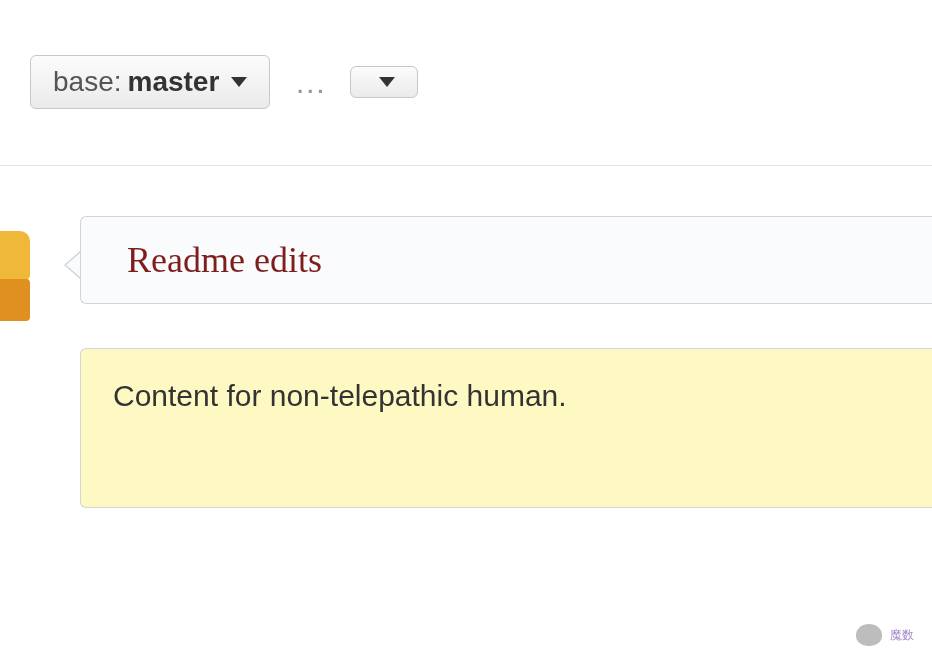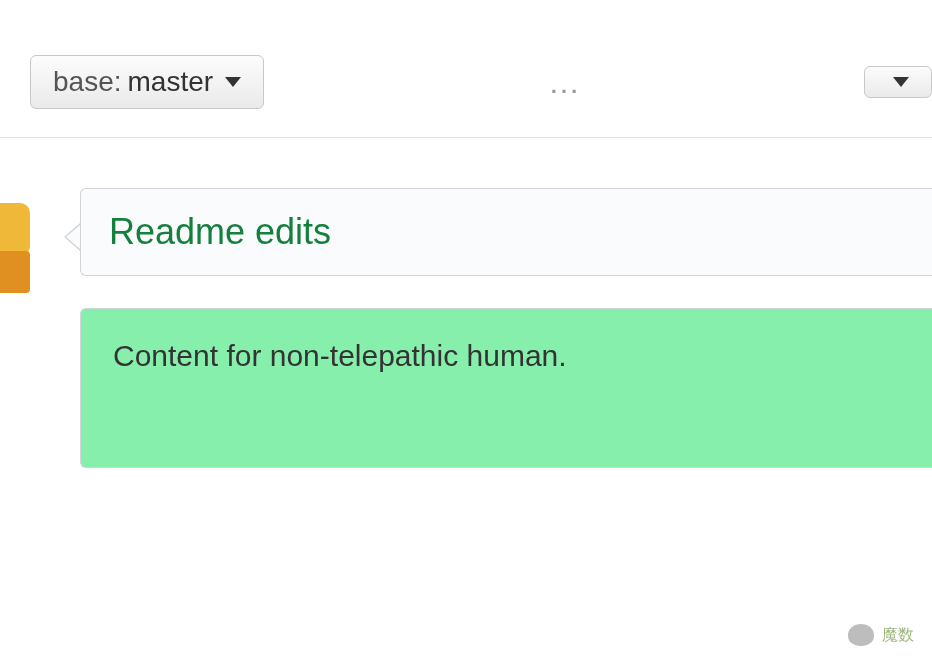--- a/index.html
+++ b/index.html
@@ -9,42 +9,41 @@
     }
     body {
       font-family: -apple-system, BlinkMacSystemFont, "Segoe UI", Helvetica, Arial, sans-serif;
       background: #fff;
       width: 932px;
       height: 664px;
       overflow: hidden;
       position: relative;
     }
     .branch-selector-bar {
-      padding: 55px 0 28px 30px;
+      padding: 55px 0 56px 30px;
       border-bottom: 1px solid #e1e4e8;
       display: flex;
       align-items: center;
-      gap: 11px;
-      justify-content: space-between;
+      gap: 24px;
     }
     .branch-button {
       background: linear-gradient(to bottom, #fcfcfc, #eaeaea);
       border: 1px solid #c8c8c8;
       border-radius: 6px;
       padding: 10px 22px;
       font-size: 28px;
       color: #555;
       cursor: pointer;
       display: inline-flex;
       align-items: center;
       gap: 6px;
     }
     .branch-button .branch-name {
       color: #333;
-      font-weight: 400;
+      font-weight: 700;
     }
     .caret-down {
       display: inline-block;
       width: 0;
       height: 0;
       border-left: 8px solid transparent;
       border-right: 8px solid transparent;
       border-top: 10px solid #333;
       margin-left: 6px;
       vertical-align: middle;
@@ -109,28 +108,29 @@
       left: 2px;
       top: -12px;
       width: 0;
       height: 0;
       border-top: 12px solid transparent;
       border-bottom: 12px solid transparent;
       border-right: 14px solid #fafbfc;
     }
     .title-input {
       width: 100%;
-      padding: 22px 28px;
+      padding: 22px 46px;
       font-size: 36px;
-      color: #15803d;
+      color: #7f1d1d;
       background: #fafbfc;
       border: 1px solid #d1d5da;
       border-right: none;
       border-radius: 6px 0 0 6px;
       outline: none;
+      font-family: Liberation Serif, serif;
     }
     .tabs-row {
       display: flex;
       margin-top: 32px;
       border-bottom: 1px solid #d1d5da;
       position: relative;
       margin-right: 0;
     }
     .tab {
       padding: 18px 34px;
@@ -143,25 +143,25 @@
       background: transparent;
     }
     .tab.active {
       color: #24292e;
       background: #fff;
       border: 1px solid #d1d5da;
       border-bottom: 1px solid #fff;
       border-radius: 6px 6px 0 0;
     }
     .comment-box {
-      margin-top: 32px;
+      margin-top: 44px;
       border: 1px solid #d1d5da;
       border-right: none;
       border-radius: 6px 0 0 6px;
-      background: #86efac;
+      background: #fef9c3;
       min-height: 160px;
       padding: 30px 32px;
     }
     .comment-text {
       font-size: 30px;
       color: #333;
       border: none;
       background: transparent;
       width: 100%;
       resize: none;
@@ -195,22 +195,22 @@
     }
     .watermark-icon::before {
       top: 2px;
       left: 3px;
     }
     .watermark-icon::after {
       top: 2px;
       right: 3px;
     }
     .watermark-text {
-      font-size: 16px;
-      color: #4d7c0f;
+      font-size: 12px;
+      color: #4c1d95;
     }
   </style>
 </head>
 <body>
 
 <div class="branch-selector-bar">
   <button class="branch-button">
     <span>base:</span>
     <span class="branch-name">master</span>
     <span class="caret-down"></span>

